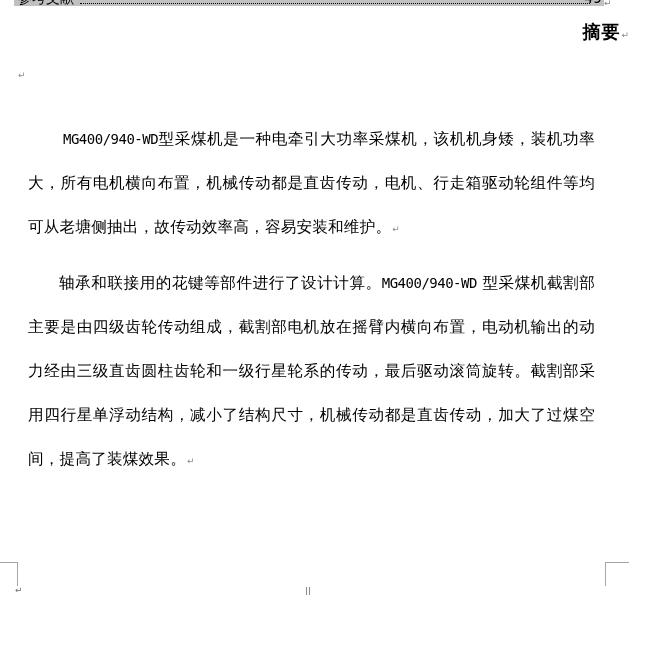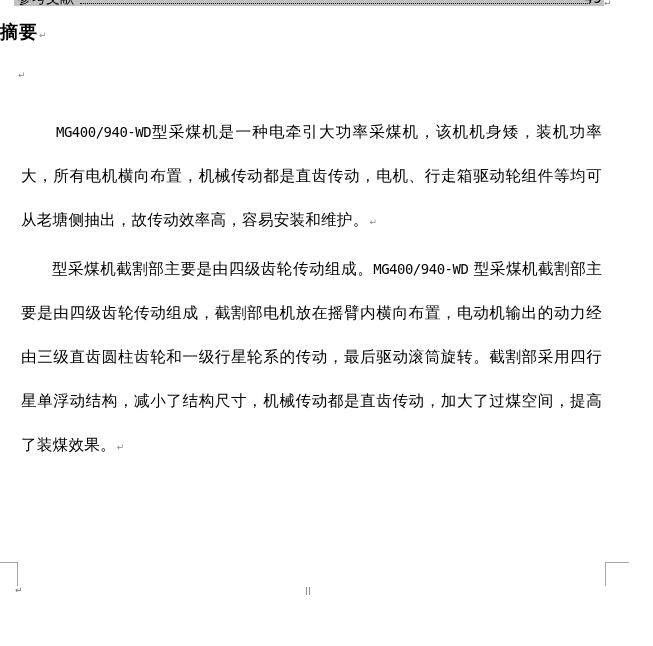--- a/index.html
+++ b/index.html
@@ -50,21 +50,21 @@
       left: 604px;
       top: -2px;
       font-size: 9px;
       color: #808080;
     }
     .title {
       position: absolute;
       left: 0;
       width: 630px;
       top: 20px;
-      text-align: left;
+      text-align: right;
       font-size: 18px;
       line-height: 24px;
       font-weight: bold;
       letter-spacing: 1px;
     }
     .pmark {
       color: #8a8a8a;
       font-size: 9px;
       font-weight: normal;
       margin-left: 1px;
@@ -81,21 +81,21 @@
       position: absolute;
       left: 18px;
       top: 107px;
       width: 587px;
       font-size: 15.6px;
       line-height: 44px;
       text-align: justify;
       letter-spacing: 0.2px;
     }
     .body-text p {
-      margin: 3px;
+      margin: 10px;
       text-indent: 31px;
     }
     .body-text p.first {
       text-indent: 35px;
     }
     .mono {
       font-family: "DejaVu Sans Mono", "Liberation Mono", monospace;
       font-size: 14px;
       letter-spacing: -0.5px;
     }
@@ -143,19 +143,19 @@
   <span class="toc-page">49</span>
 </div>
 <span class="toc-mark">↵</span>
 
 <div class="title"><span>摘要</span><span class="pmark">↵</span></div>
 
 <span class="empty-para">↵</span>
 
 <div class="body-text">
   <p class="first"><span class="mono">MG400/940-WD</span><span>型采煤机是一种电牵引大功率采煤机，该机机身矮，装机功率大，所有电机横向布置，机械传动都是直齿传动，电机、行走箱驱动轮组件等均可从老塘侧抽出，故传动效率高，容易安装和维护。</span><span class="pmark">↵</span></p>
-  <p><span>型采煤机截割部主要是由四级齿轮传动组成。</span><span class="mono">MG400/940-WD</span><span> 型采煤机截割部主要是由四级齿轮传动组成，截割部电机放在摇臂内横向布置，电动机输出的动力经由三级直齿圆柱齿轮和一级行星轮系的传动，最后驱动滚筒旋转。截割部采用四行星单浮动结构，减小了结构尺寸，机械传动都是直齿传动，加大了过煤空间，提高了装煤效果。</span><span class="pmark">↵</span></p>
+  <p><span>轴承和联接用的花键等部件进行了设计计算。</span><span class="mono">MG400/940-WD</span><span> 型采煤机截割部主要是由四级齿轮传动组成，截割部电机放在摇臂内横向布置，电动机输出的动力经由三级直齿圆柱齿轮和一级行星轮系的传动，最后驱动滚筒旋转。截割部采用四行星单浮动结构，减小了结构尺寸，机械传动都是直齿传动，加大了过煤空间，提高了装煤效果。</span><span class="pmark">↵</span></p>
 </div>
 
 <div class="corner corner-left"></div>
 <div class="corner corner-right"></div>
 <span class="footer-mark">↵</span>
 <span class="page-number">II</span>
 
 </body></html>

